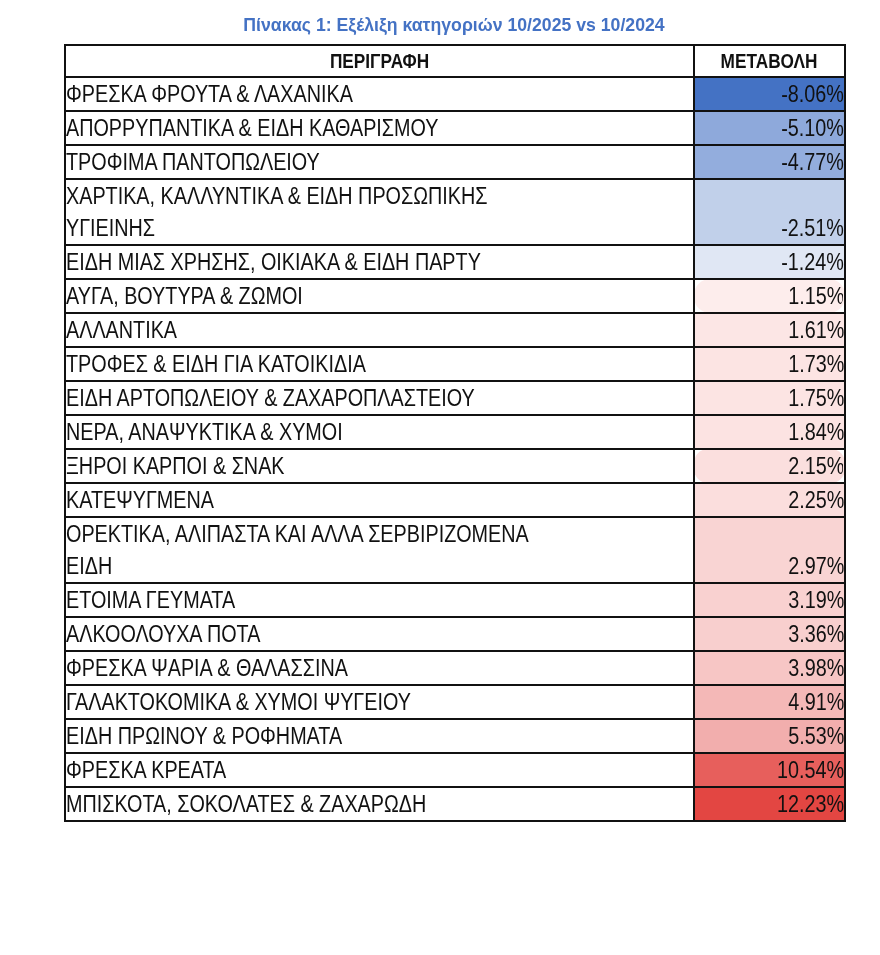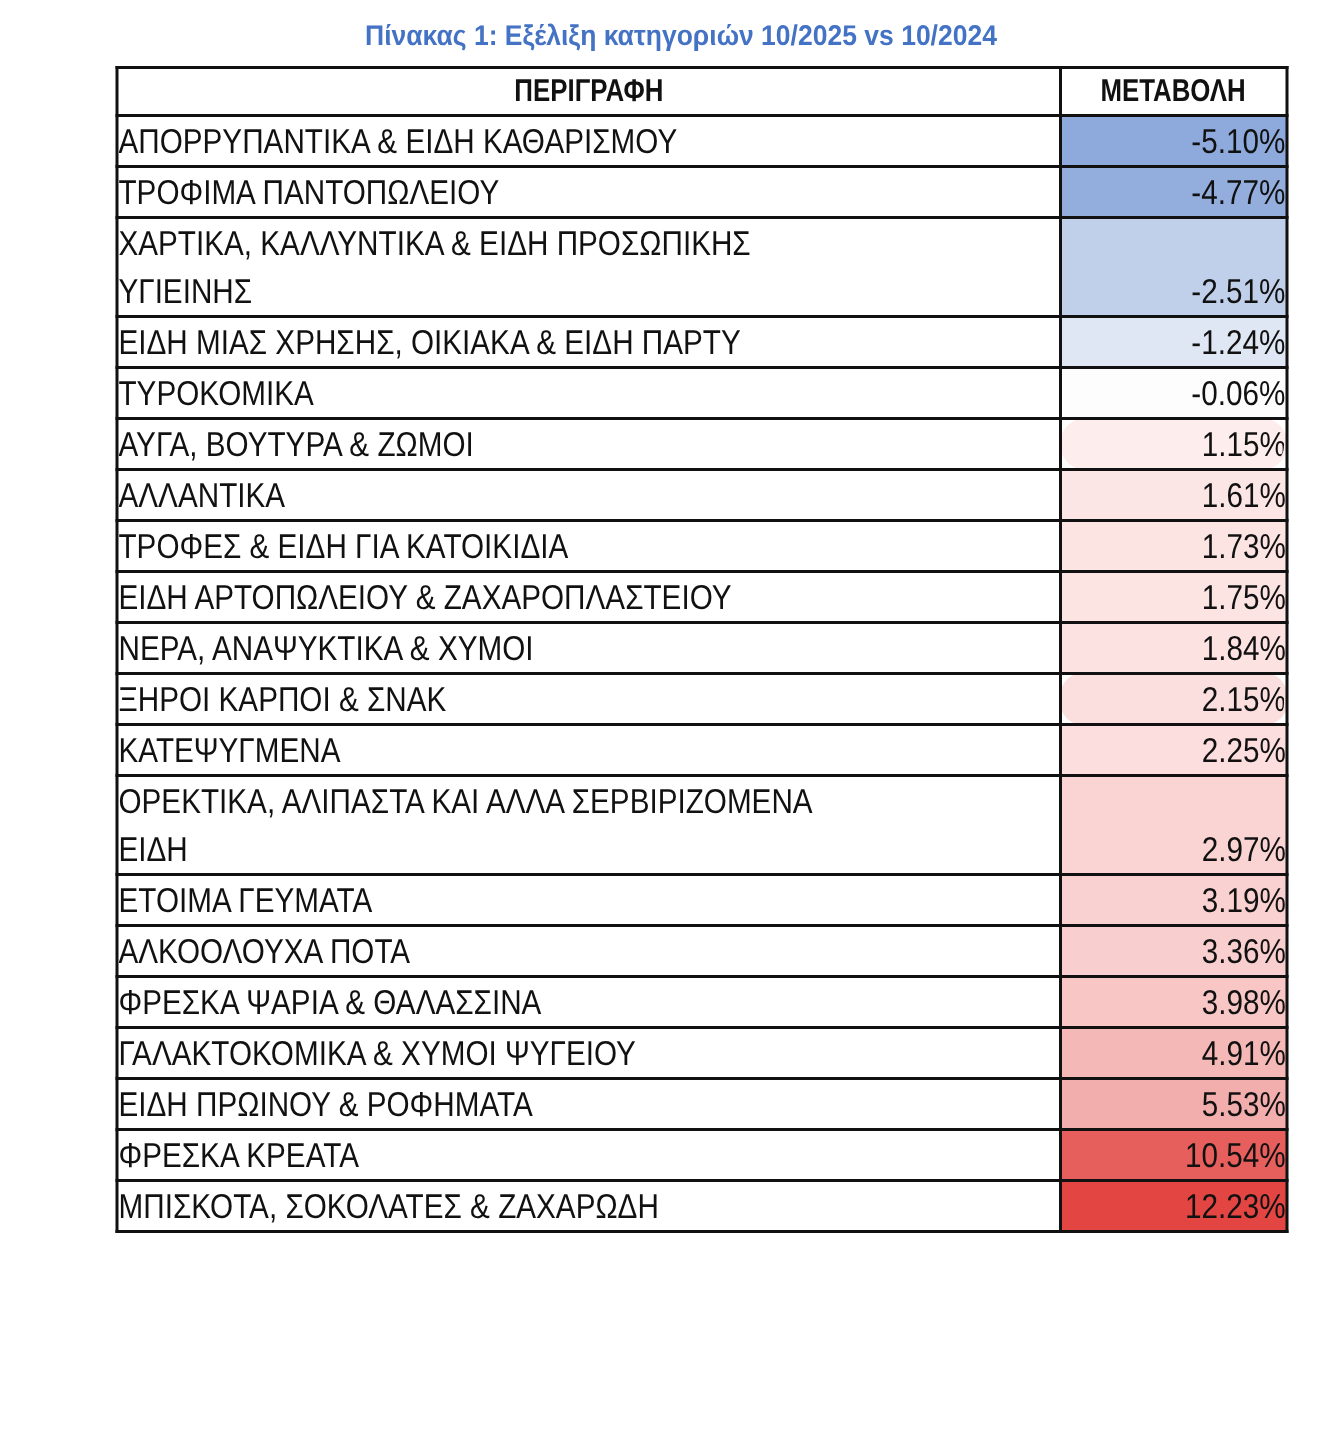--- a/index.html
+++ b/index.html
@@ -28,21 +28,20 @@
       transform: scaleX(0.93);
       transform-origin: 50% 50%;
     }
     table.data-table {
       position: absolute;
       left: 64px;
       top: 44px;
       width: 780px;
       border-collapse: collapse;
       table-layout: fixed;
-      margin-left: 13px;
     }
     table.data-table col.c-desc { width: 629px; }
     table.data-table col.c-val { width: 151px; }
     table.data-table th,
     table.data-table td {
       border: 2px solid #111111;
       padding: 0;
       font-family: "Liberation Sans", sans-serif;
       color: #111111;
       overflow: hidden;
@@ -102,39 +101,39 @@
     <col class="c-val">
   </colgroup>
   <thead>
     <tr>
       <th><span class="hdr-text">ΠΕΡΙΓΡΑΦΗ</span></th>
       <th><span class="hdr-text">ΜΕΤΑΒΟΛΗ</span></th>
     </tr>
   </thead>
   <tbody id="table-body">
     <tr class="single">
+        <td class="desc"><span class="desc-text">ΦΡΕΣΚΑ ΦΡΟΥΤΑ &amp; ΛΑΧΑΝΙΚΑ</span></td>
+        <td class="val" style="background: rgb(68, 114, 196);"><span class="val-text">-8.06%</span></td>
+      </tr>
+    <tr class="single">
         <td class="desc"><span class="desc-text">ΑΠΟΡΡΥΠΑΝΤΙΚΑ &amp; ΕΙΔΗ ΚΑΘΑΡΙΣΜΟΥ</span></td>
         <td class="val" style="background: rgb(142, 169, 219);"><span class="val-text">-5.10%</span></td>
       </tr>
     <tr class="single">
         <td class="desc"><span class="desc-text">ΤΡΟΦΙΜΑ ΠΑΝΤΟΠΩΛΕΙΟΥ</span></td>
         <td class="val" style="background: rgb(147, 173, 221);"><span class="val-text">-4.77%</span></td>
       </tr>
     <tr class="double">
         <td class="desc"><span class="desc-text">ΧΑΡΤΙΚΑ, ΚΑΛΛΥΝΤΙΚΑ &amp; ΕΙΔΗ ΠΡΟΣΩΠΙΚΗΣ
 ΥΓΙΕΙΝΗΣ</span></td>
         <td class="val" style="background: rgb(193, 208, 234);"><span class="val-text">-2.51%</span></td>
       </tr>
     <tr class="single">
         <td class="desc"><span class="desc-text">ΕΙΔΗ ΜΙΑΣ ΧΡΗΣΗΣ, ΟΙΚΙΑΚΑ &amp; ΕΙΔΗ ΠΑΡΤΥ</span></td>
         <td class="val" style="background: rgb(224, 231, 244); padding-left: 35px;"><span class="val-text">-1.24%</span></td>
-      </tr>
-    <tr class="single">
-        <td class="desc"><span class="desc-text">ΤΥΡΟΚΟΜΙΚΑ</span></td>
-        <td class="val" style="background: rgb(253, 253, 254);"><span class="val-text">-0.06%</span></td>
       </tr>
     <tr class="single">
         <td class="desc"><span class="desc-text">ΑΥΓΑ, ΒΟΥΤΥΡΑ &amp; ΖΩΜΟΙ</span></td>
         <td class="val" style="background: rgb(253, 237, 236); border-radius: 16px;"><span class="val-text">1.15%</span></td>
       </tr>
     <tr class="single">
         <td class="desc"><span class="desc-text">ΑΛΛΑΝΤΙΚΑ</span></td>
         <td class="val" style="background: rgb(252, 230, 229);"><span class="val-text">1.61%</span></td>
       </tr>
     <tr class="single">

